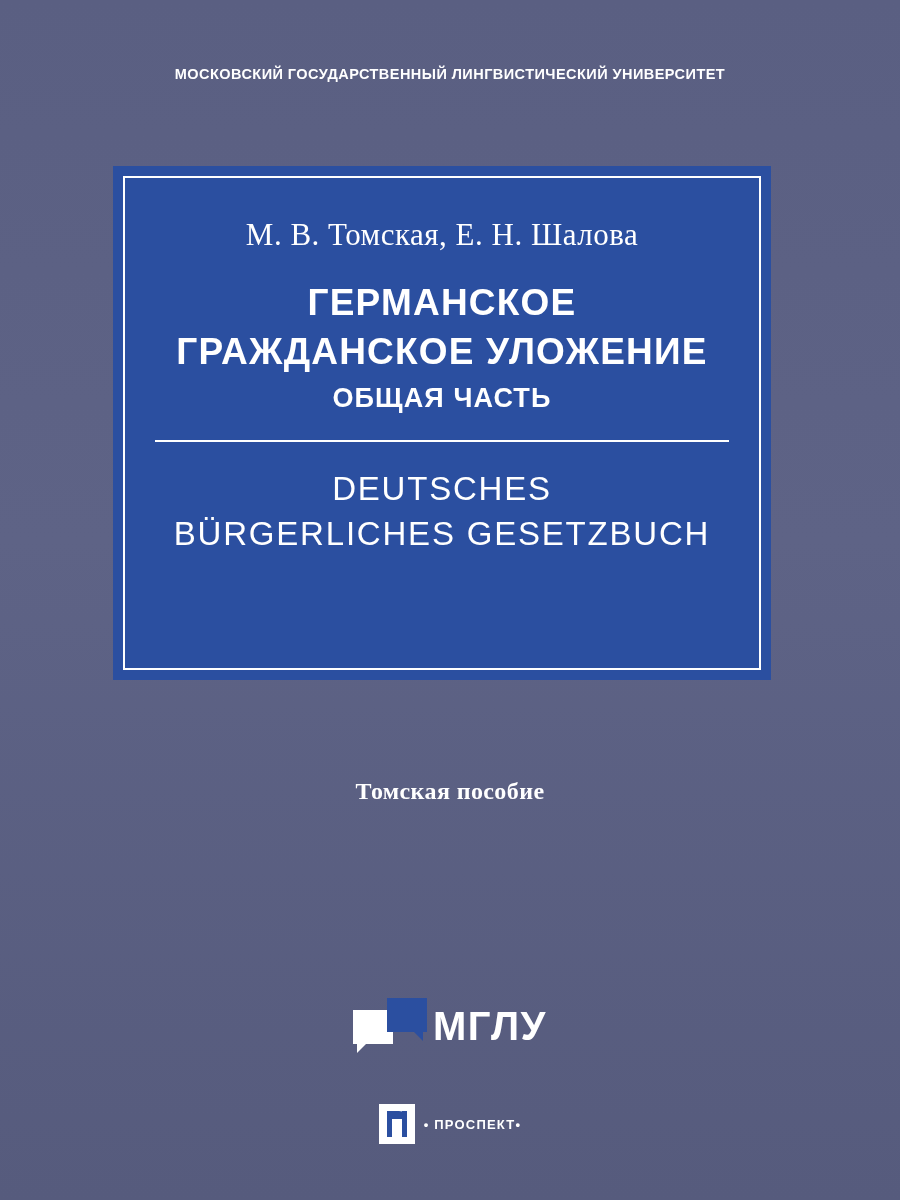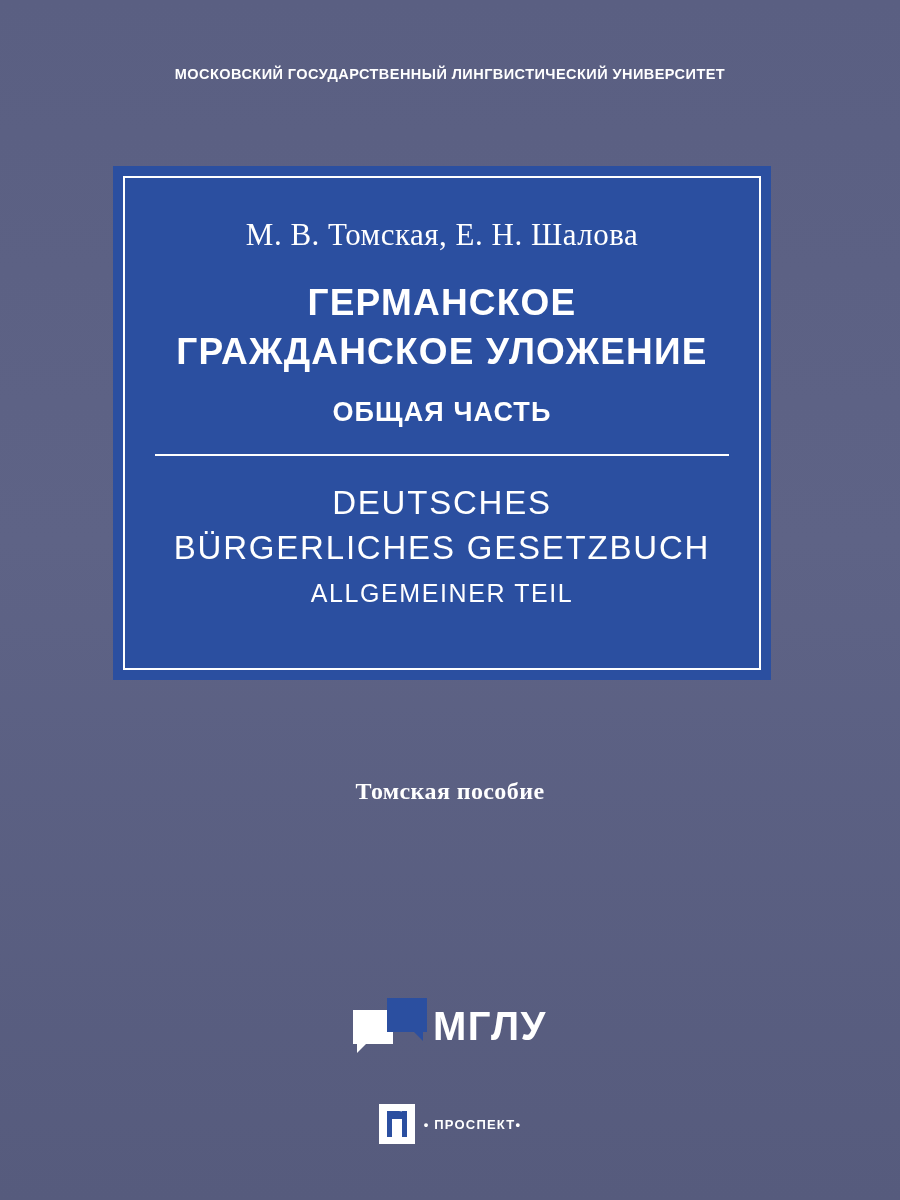--- a/index.html
+++ b/index.html
@@ -64,21 +64,21 @@
     text-align: left;
     line-height: 1.32;
     text-transform: uppercase;
   }
   .main-subtitle {
     color: #ffffff;
     font-size: 27px;
     font-weight: bold;
     letter-spacing: 1.1px;
     text-align: center;
-    margin-top: 20px;
+    margin-top: 6px;
     text-transform: uppercase;
   }
   .divider {
     width: 574px;
     height: 2px;
     background: #ffffff;
     margin: 26px 0 24px 0;
   }
   .de-title {
     color: #ffffff;
@@ -234,21 +234,20 @@
     <div class="main-title">ГРАЖДАНСКОЕ УЛОЖЕНИЕ</div>
 
     <div class="main-subtitle">ОБЩАЯ ЧАСТЬ</div>
 
     <div class="divider"></div>
 
     <div class="de-title">DEUTSCHES</div>
 
     <div class="de-title">BÜRGERLICHES GESETZBUCH</div>
 
-    <div class="de-subtitle">ALLGEMEINER TEIL</div>
 
   </div>
 
   <div class="edition-type">Томская пособие</div>
 
   <div class="mglu-logo">
     <div class="mglu-mark">
       <div class="sq-white"></div>
       <div class="sq-blue"></div>
     </div>

